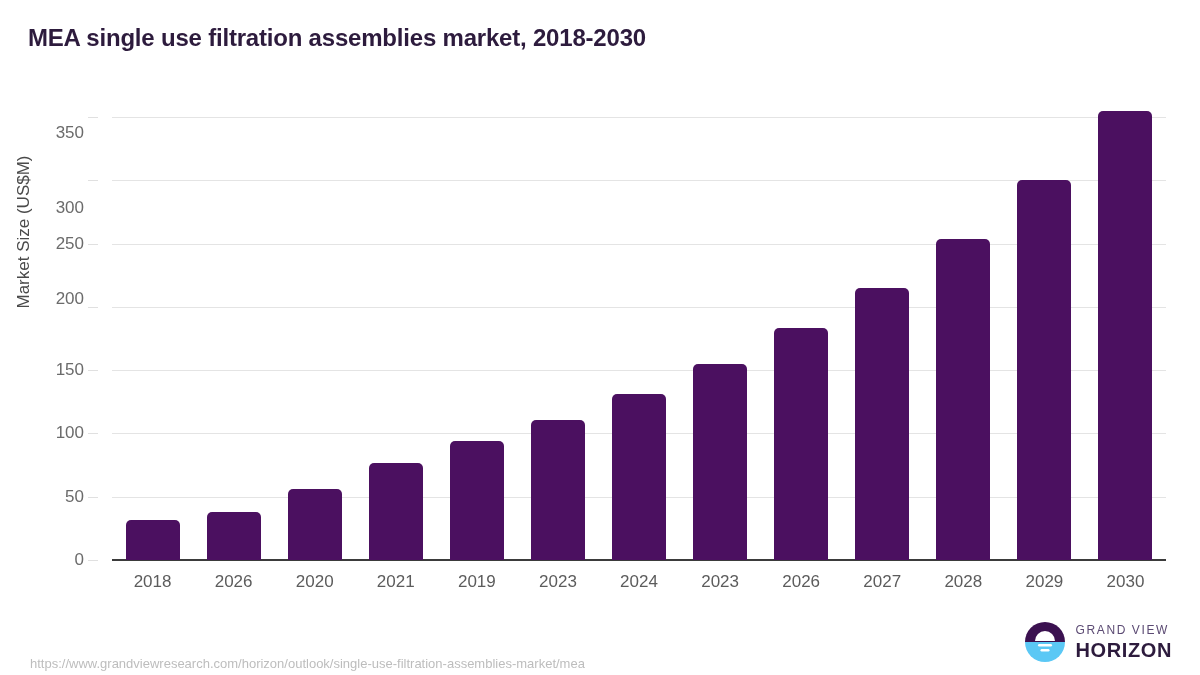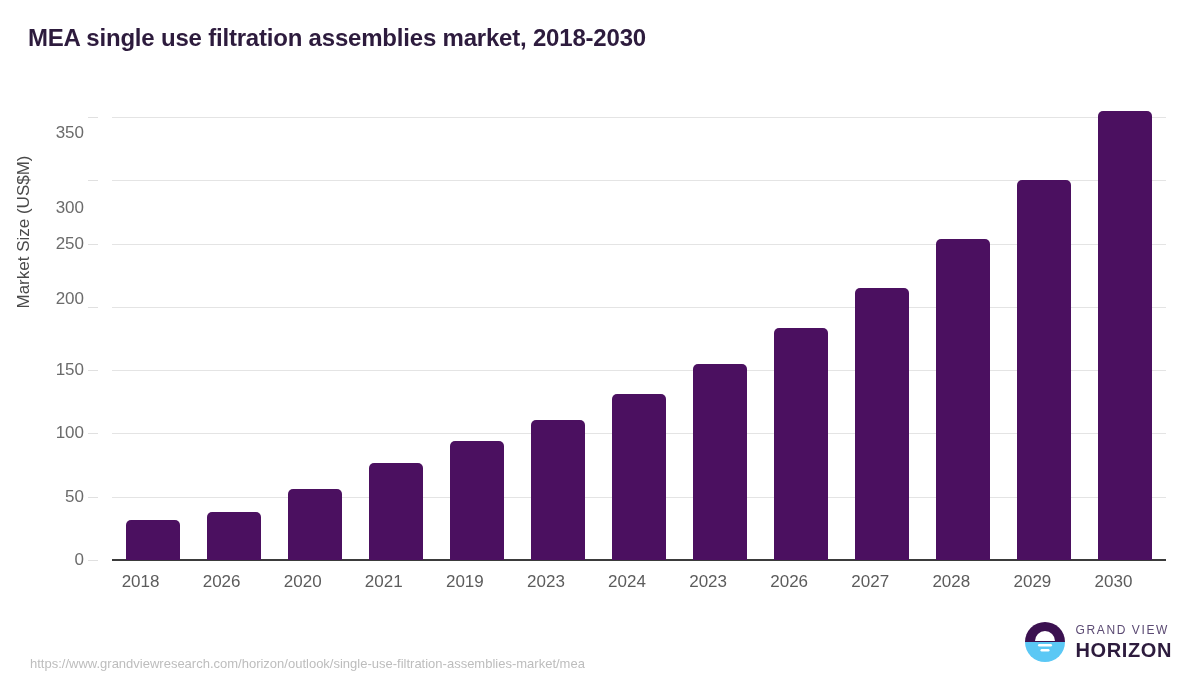--- a/index.html
+++ b/index.html
@@ -115,21 +115,21 @@
   }
   .bar {
     width: 54px;
     background: #4B1060;
     border-radius: 5px 5px 0 0;
   }
 
   
   .x-labels {
     position: absolute;
-    left: 100px;
+    left: 112px;
     top: 572px;
     width: 1054px;
     display: flex;
   }
   .x-label {
     flex: 1 1 0;
     text-align: center;
     font-size: 17px;
     color: #5c5c5c;
   }

